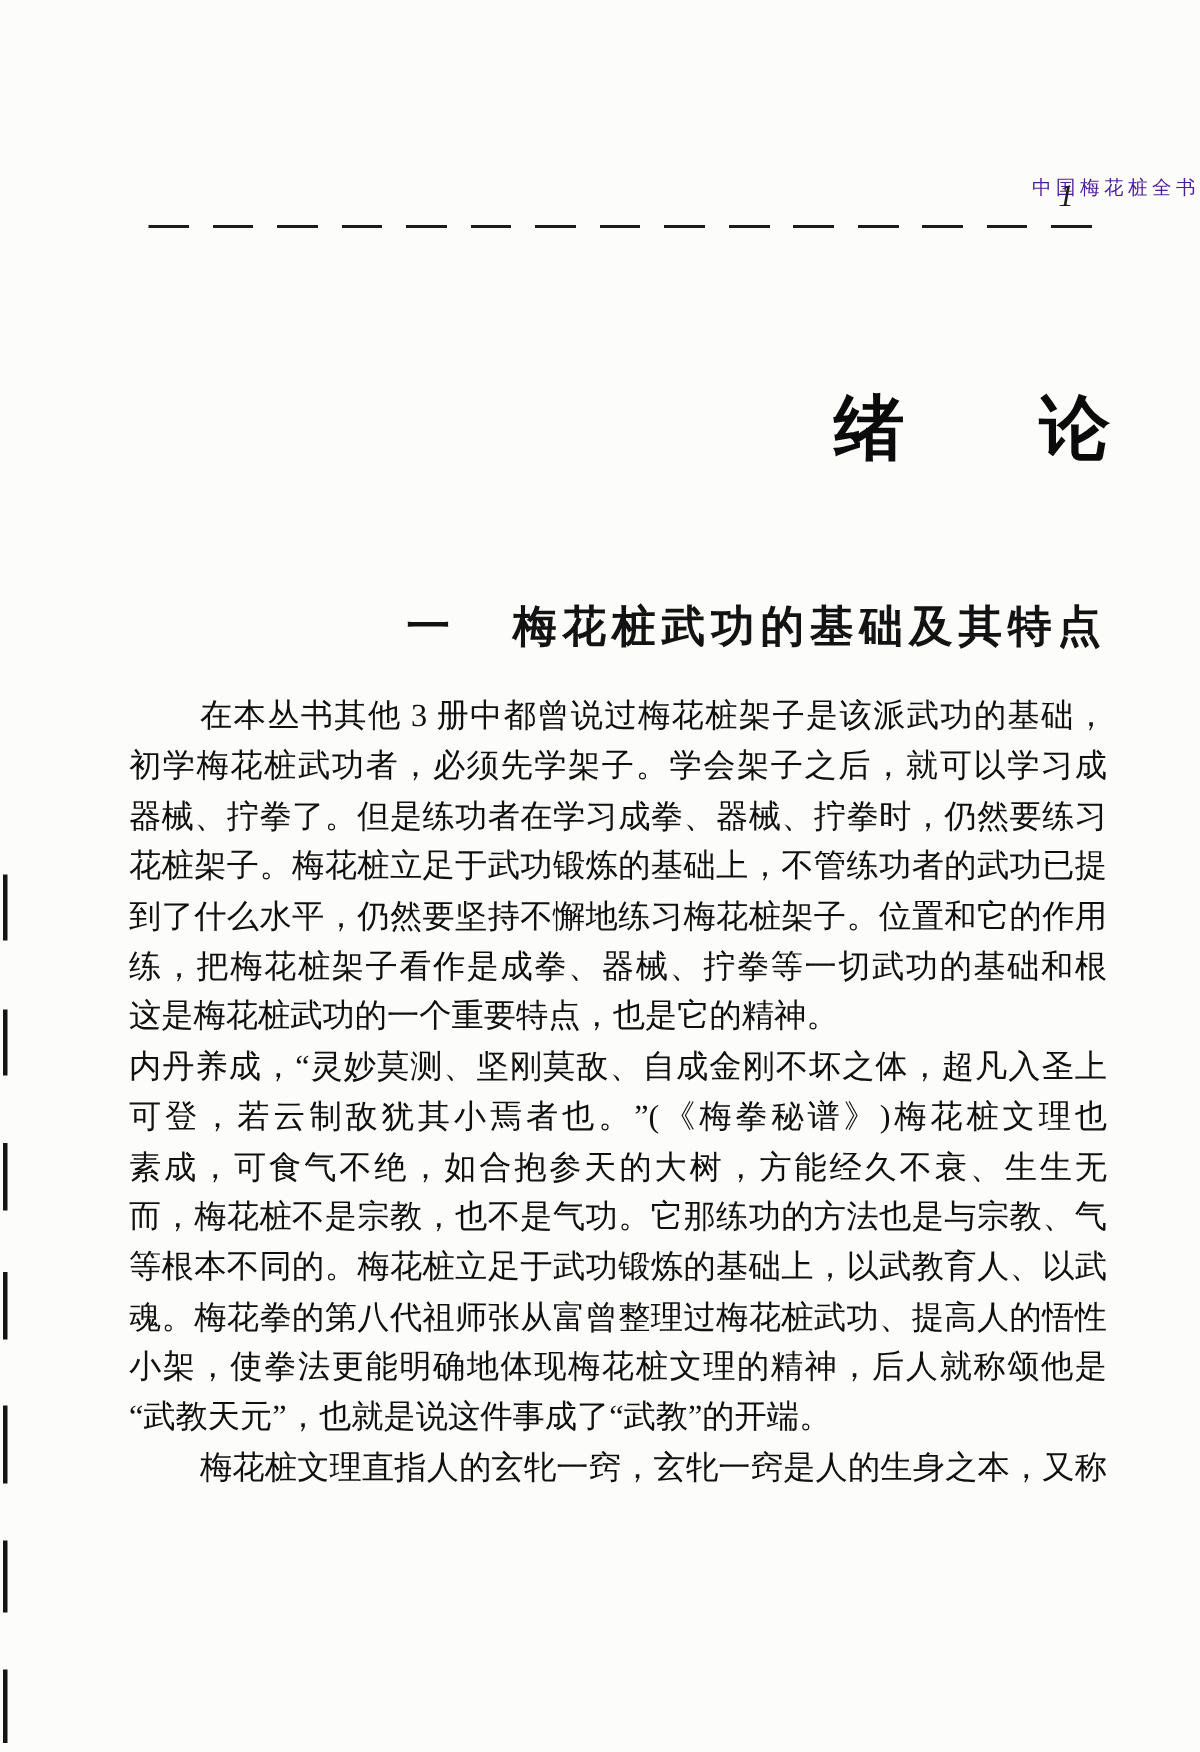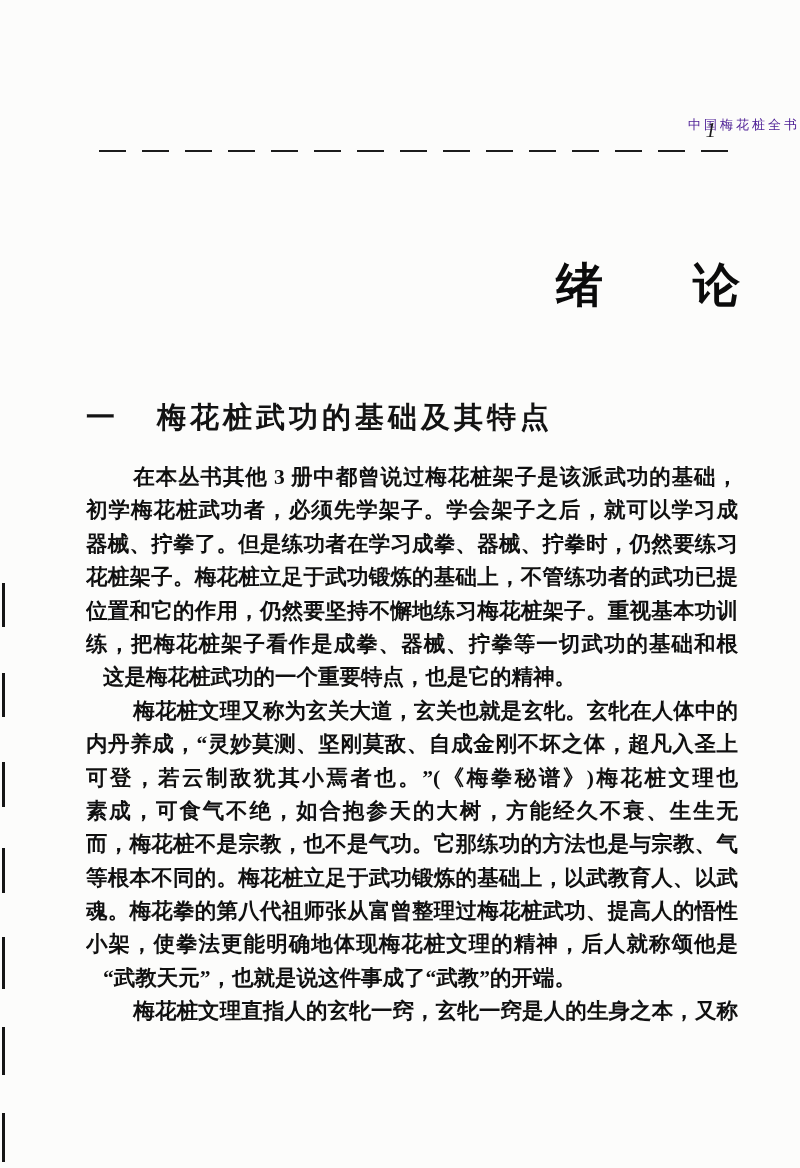--- a/index.html
+++ b/index.html
@@ -47,21 +47,21 @@
     gap: 90px;
     font-size: 47px;
     font-weight: 700;
     color: #0b0b0b;
   }
 
   
   .section-heading {
     position: absolute;
     top: 398px; left: 86px; width: 652px;
-    text-align: left;
+    text-align: right;
     font-size: 29px;
     font-weight: 700;
     color: #131313;
     white-space: nowrap;
   }
   .section-heading .sec-num { margin-right: 42px; }
   .section-heading .sec-text { letter-spacing: 4px; }
 
   
   .body-text {
@@ -69,24 +69,23 @@
     top: 461px; left: 86px; width: 652px;
     font-size: 21.5px;
     line-height: 33.4px;
     color: #101010;
   }
   .line {
     text-align: justify;
     text-align-last: justify;
     height: 33.4px;
     overflow: hidden;
-    font-weight: bold;
   }
   .line.indent { text-indent: 2.2em; }
-  .line.short { text-align-last: left; margin-left: 17px; }
+  .line.short { text-align-last: left; }
 
   
   .artifact {
     position: absolute;
     left: 2px; width: 3px;
     background: #151515;
   }
   .a1 { top: 583px;  height: 44px; }
   .a2 { top: 673px;  height: 44px; }
   .a3 { top: 762px;  height: 45px; }
@@ -111,25 +110,24 @@
 
   <div class="section-heading">
     <span class="sec-num">一</span><span class="sec-text">梅花桩武功的基础及其特点</span>
   </div>
 
   <div class="body-text">
     <div class="line indent">在本丛书其他 3 册中都曾说过梅花桩架子是该派武功的基础，</div>
     <div class="line">初学梅花桩武功者，必须先学架子。学会架子之后，就可以学习成拳、</div>
     <div class="line">器械、拧拳了。但是练功者在学习成拳、器械、拧拳时，仍然要练习梅</div>
     <div class="line">花桩架子。梅花桩立足于武功锻炼的基础上，不管练功者的武功已提高</div>
-    <div class="line">位置和它的作用，仍然要坚持不懈地练习梅花桩架子。重视基本功训</div>
+    <div class="line">到了什么水平，仍然要坚持不懈地练习梅花桩架子。位置和它的作用</div>
     <div class="line">练，把梅花桩架子看作是成拳、器械、拧拳等一切武功的基础和根本，</div>
     <div class="line short">这是梅花桩武功的一个重要特点，也是它的精神。</div>
 
-    <div class="line indent">梅花桩文理又称为玄关大道，玄关也就是玄牝。玄牝在人体中的</div>
     <div class="line">内丹养成，“灵妙莫测、坚刚莫敌、自成金刚不坏之体，超凡入圣上乘</div>
     <div class="line">可登，若云制敌犹其小焉者也。”(《梅拳秘谱》)梅花桩文理也说：“内丹</div>
     <div class="line">素成，可食气不绝，如合抱参天的大树，方能经久不衰、生生无穷。”然</div>
     <div class="line">而，梅花桩不是宗教，也不是气功。它那练功的方法也是与宗教、气功</div>
     <div class="line">等根本不同的。梅花桩立足于武功锻炼的基础上，以武教育人、以武</div>
     <div class="line">魂。梅花拳的第八代祖师张从富曾整理过梅花桩武功、提高人的悟性</div>
     <div class="line">小架，使拳法更能明确地体现梅花桩文理的精神，后人就称颂他是</div>
     <div class="line short">“武教天元”，也就是说这件事成了“武教”的开端。</div>
 
     <div class="line indent">梅花桩文理直指人的玄牝一窍，玄牝一窍是人的生身之本，又称</div>

